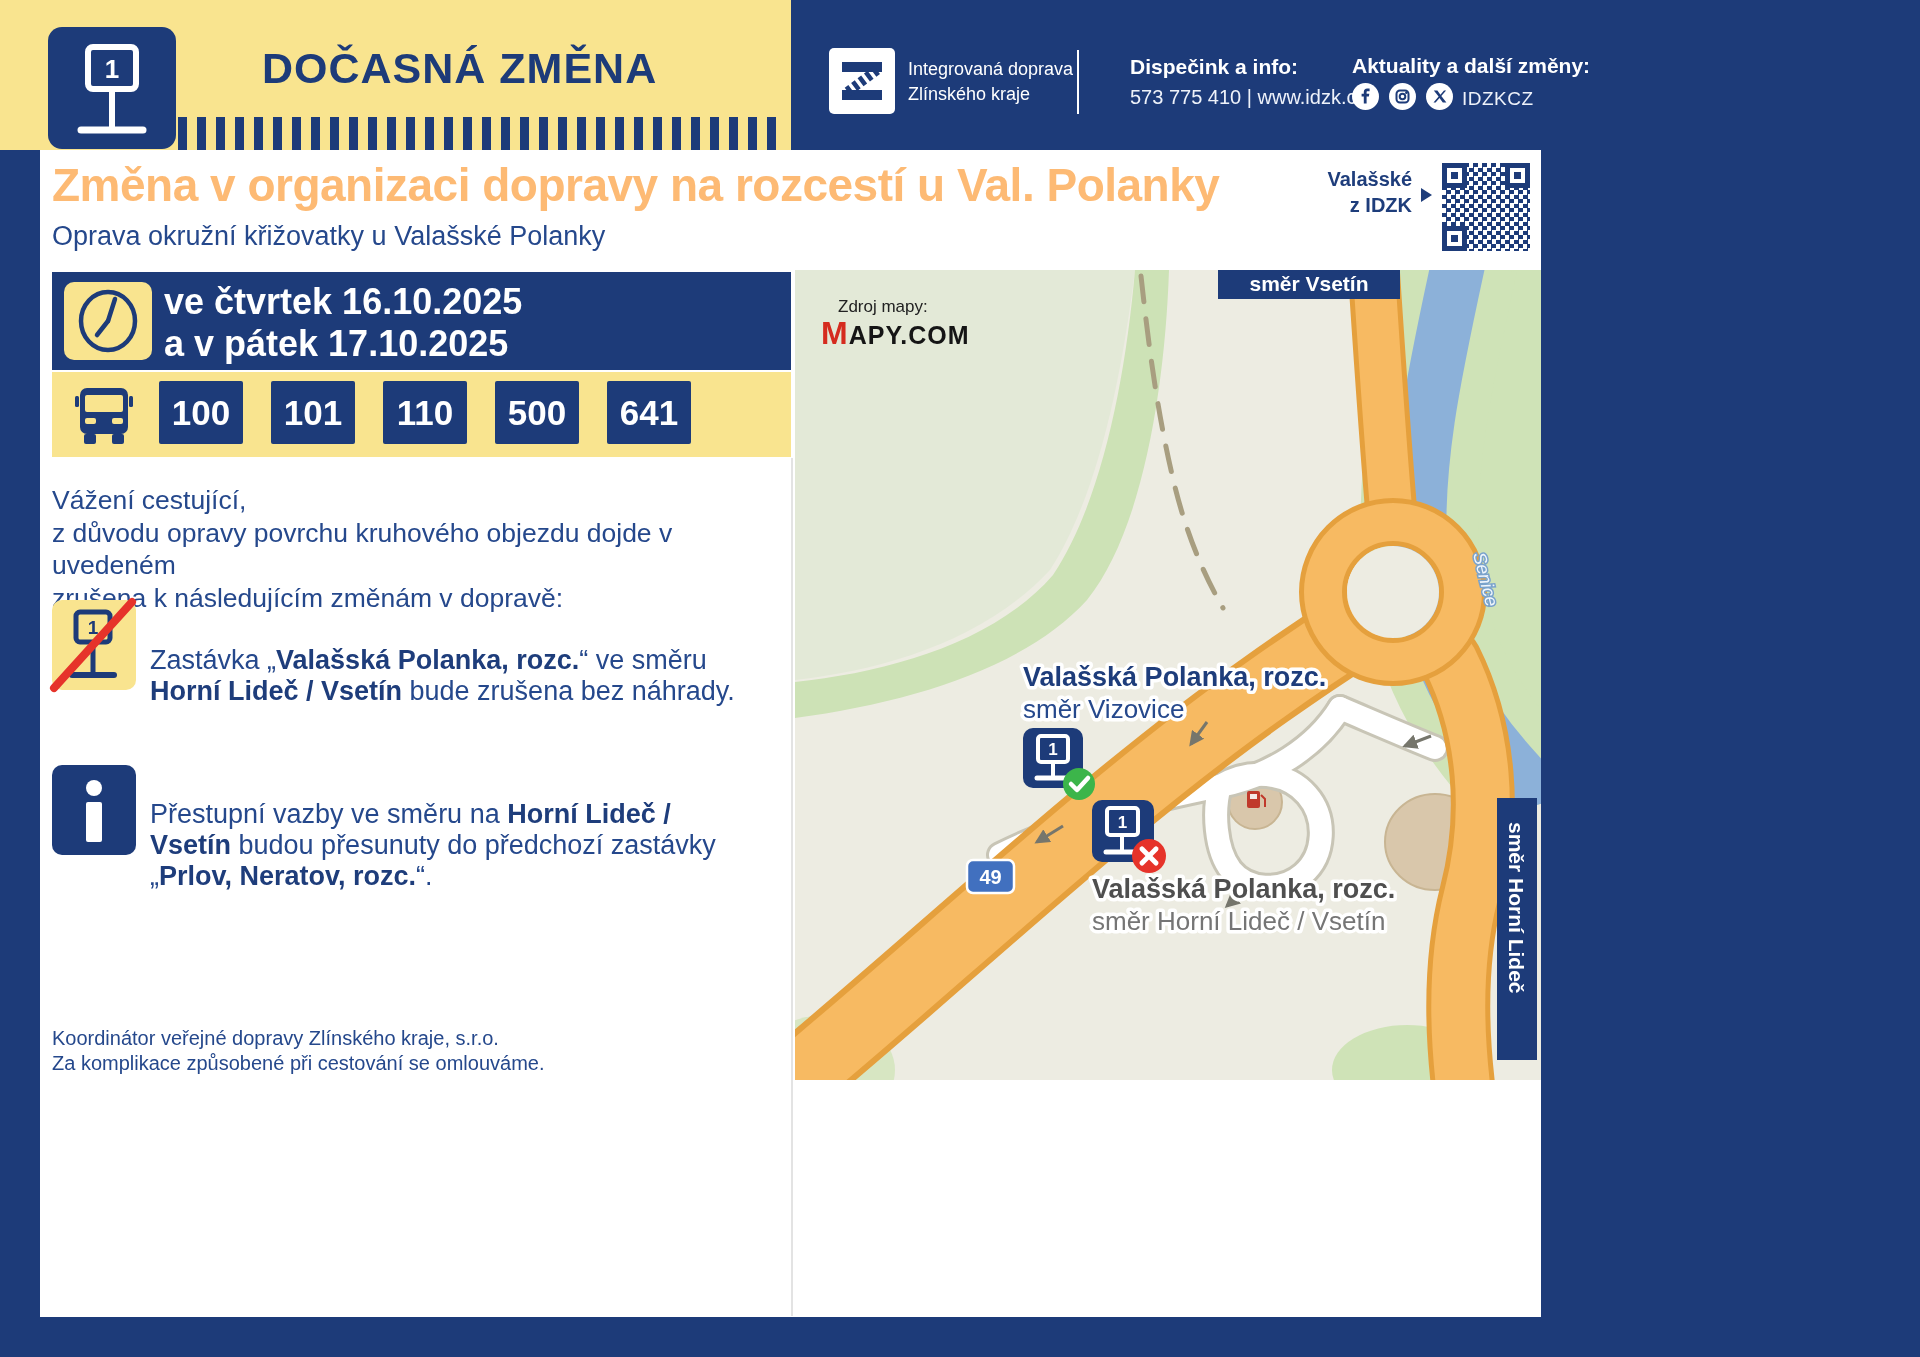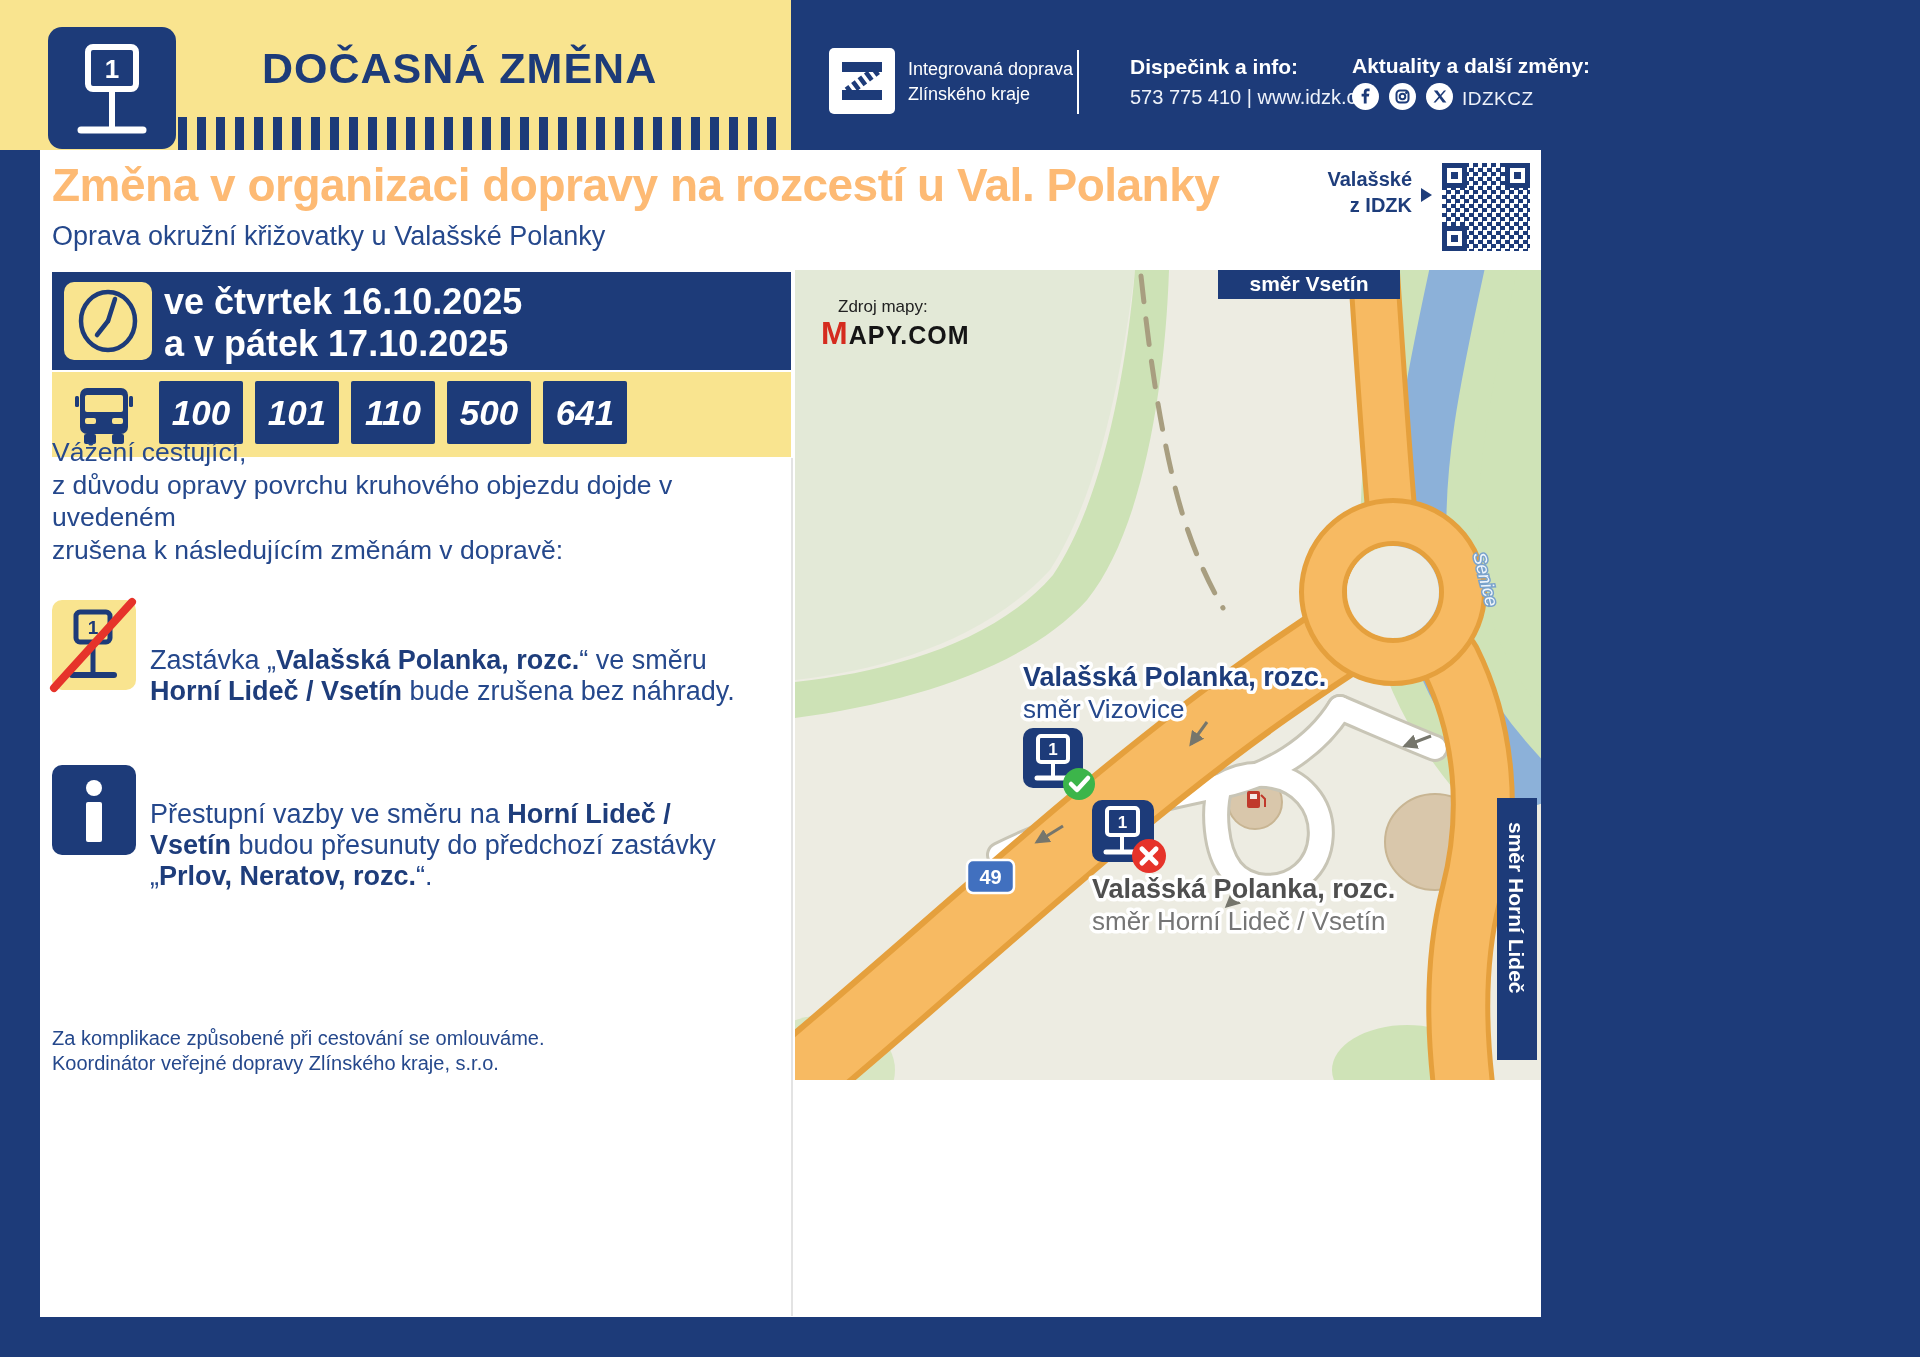--- a/index.html
+++ b/index.html
@@ -44,26 +44,26 @@
   .finder { position:absolute; width:25px; height:25px; border:5px solid #1d3b79; background:#fff; }
   .finder::after { content:""; position:absolute; left:4px; top:4px; width:7px; height:7px; background:#1d3b79; }
   .f-tl { left:0; top:0; } .f-tr { right:0; top:0; } .f-bl { left:0; bottom:0; }
 
   
   .date-bar { left:52px; top:272px; width:739px; height:98px; background:#1d3b79; }
   .clock-tile { left:64px; top:282px; width:88px; height:78px; background:#f9e48f; border-radius:10px; }
   .date-text { left:164px; top:281px; color:#ffffff; font-size:36px; font-weight:800; line-height:42px; }
 
   .lines-bar { left:52px; top:372px; width:739px; height:85px; background:#f9e48f; }
-  .badges { left:159px; top:381px; display:flex; gap:12px;font-style:italic; }
+  .badges { left:159px; top:381px; display:flex; gap:28px; }
   .badge { width:84px; height:63px; background:#1d3b79; color:#fff; font-size:35px; font-weight:700;
            display:flex; align-items:center; justify-content:center; border-radius:2px; }
 
   
-  .para { left:52px; top:436px; width:700px; font-size:26.5px; line-height:32.5px; color:#25488c; }
+  .para { left:52px; top:484px; width:700px; font-size:26.5px; line-height:32.5px; color:#25488c; }
   .tile { width:84px; height:90px; border-radius:10px; }
   .tile-yellow { background:#f9e48f; }
   .tile-navy { background:#1d3b79; }
   .rich { font-size:27px; line-height:31px; color:#25488c; }
   .rich b { color:#1e3d7b; }
   .footer-note { left:52px; top:1026px; font-size:20px; line-height:25px; color:#25488c; }
 
   
   .map { left:795px; top:270px; width:746px; height:810px; }
   svg text { font-family:"Liberation Sans", sans-serif; }
@@ -197,22 +197,22 @@
 
   <div class="abs tile tile-navy" style="left:52px; top:765px;">
     <svg width="84" height="90" viewBox="0 0 84 90">
       <circle cx="42" cy="23" r="8" fill="#fff"></circle>
       <rect x="34" y="37" width="16" height="40" rx="2" fill="#fff"></rect>
     </svg>
   </div>
   <div class="abs rich" style="left:150px; top:799px; width:605px;"><span>Přestupní vazby ve směru na </span><b>Horní Lideč / Vsetín</b><span> budou přesunuty do předchozí zastávky „</span><b>Prlov, Neratov, rozc.</b><span>“.</span></div>
 
   <div class="abs footer-note">
+    <div>Koordinátor veřejné dopravy Zlínského kraje, s.r.o.</div>
     <div>Za komplikace způsobené při cestování se omlouváme.</div>
-    <div>Koordinátor veřejné dopravy Zlínského kraje, s.r.o.</div>
   </div>
 
   <div class="abs map">
     <svg width="746" height="810" viewBox="0 0 746 810">
       <defs>
         <marker id="ah" viewBox="0 0 10 10" refX="8" refY="5" markerWidth="5" markerHeight="5" orient="auto-start-reverse">
           <path d="M0,0 L10,5 L0,10 z" fill="#76766c"></path>
         </marker>
         <marker id="ahb" viewBox="0 0 10 10" refX="8" refY="5" markerWidth="5" markerHeight="5" orient="auto-start-reverse">
           <path d="M0,0 L10,5 L0,10 z" fill="#4a82c8"></path>

